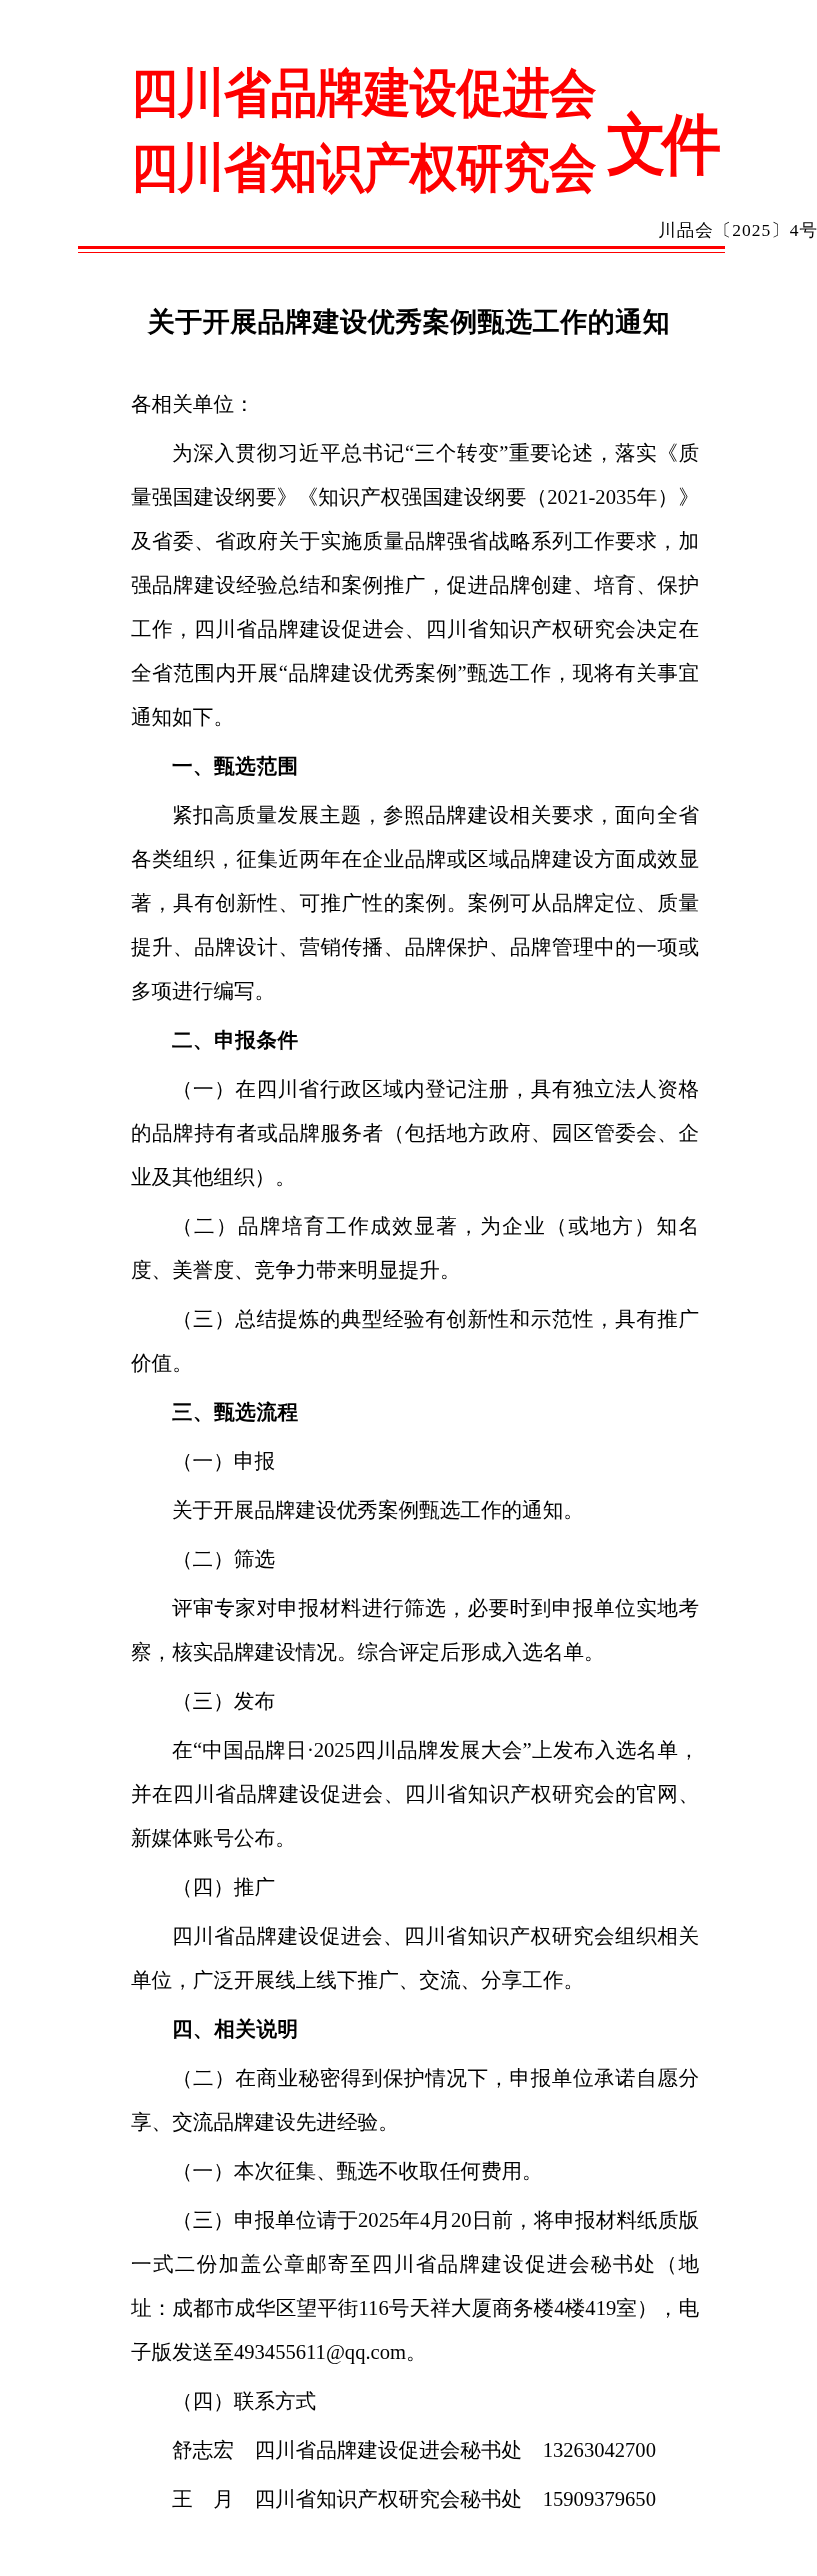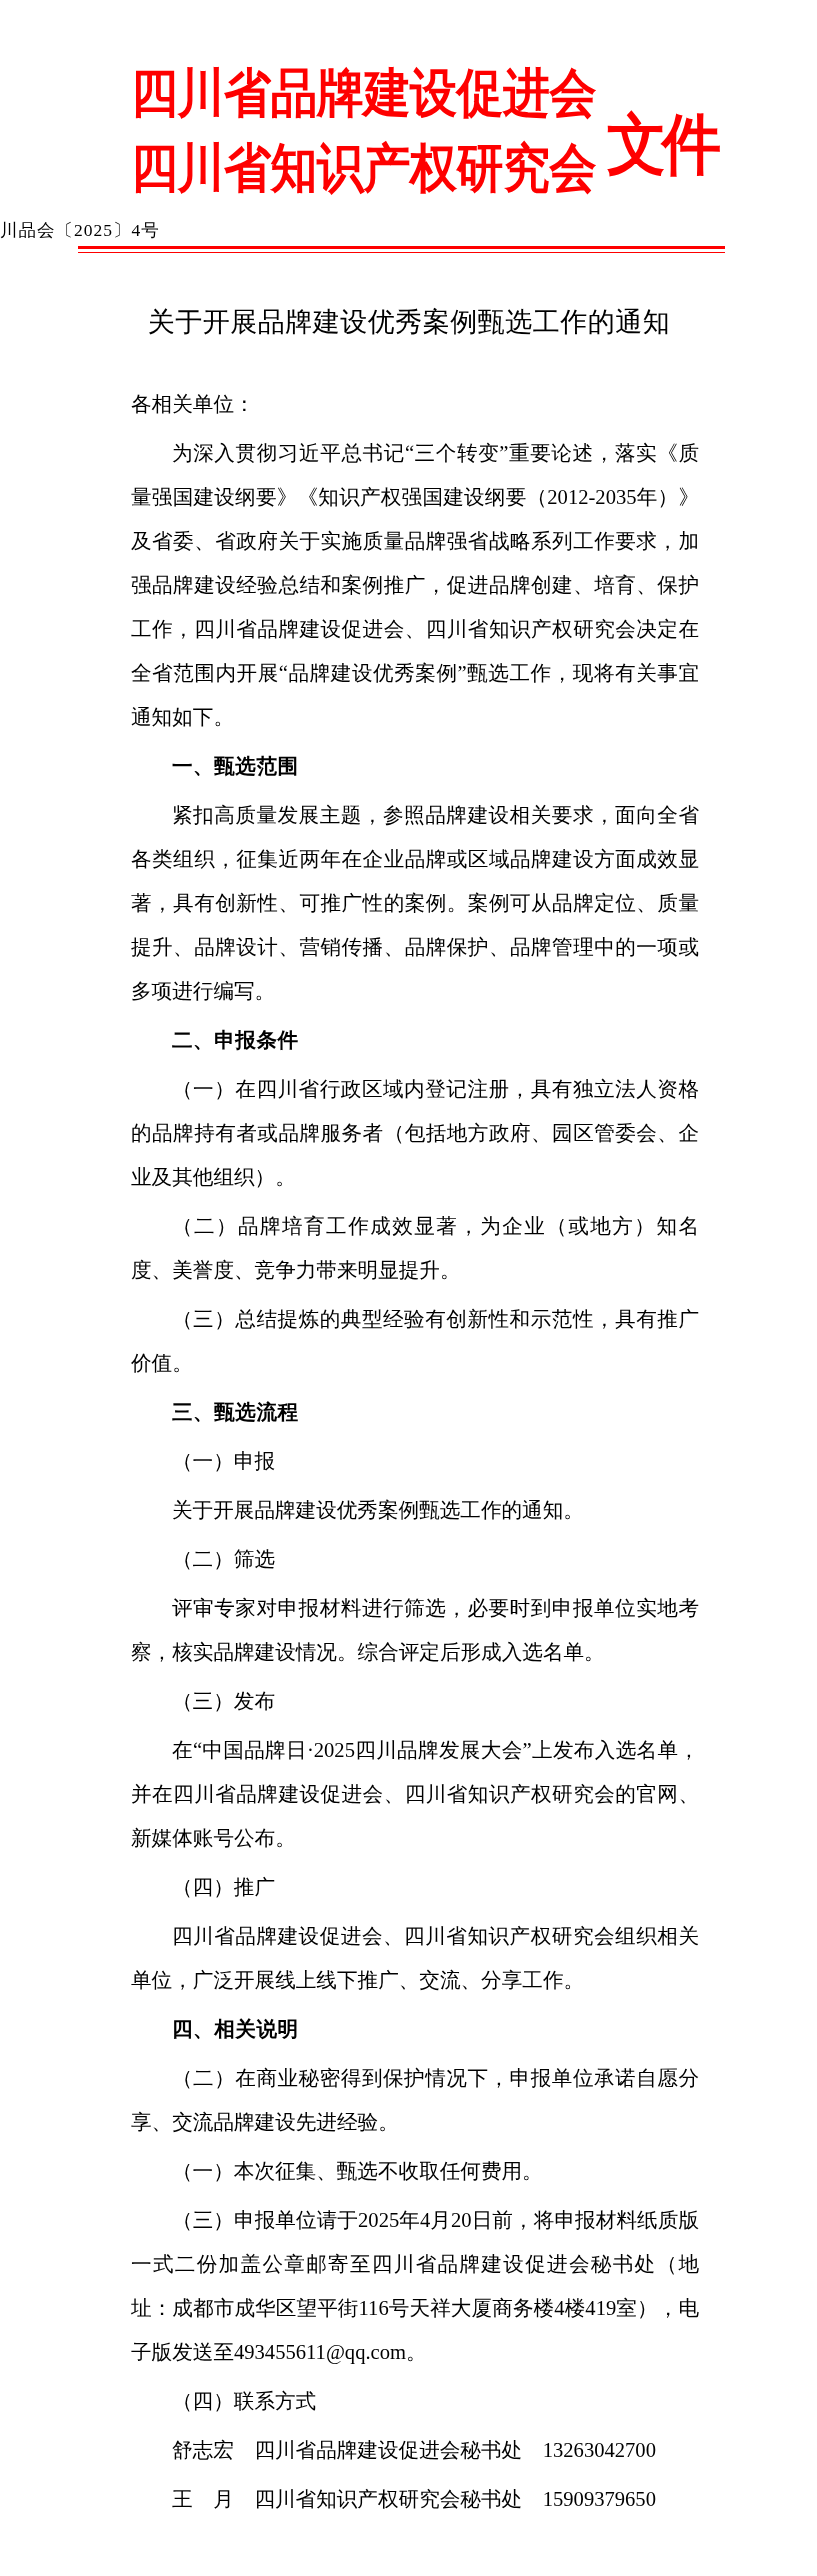--- a/index.html
+++ b/index.html
@@ -22,31 +22,31 @@
   }
   .org-line1{top:58px;}
   .org-line2{top:133px;}
   .doc-type{
     position:absolute;left:607px;top:101px;
     font-size:59px;font-weight:bold;color:#fe0000;
     letter-spacing:-4.1px;transform:scaleY(1.12);transform-origin:top left;
   }
   .doc-number{
     position:absolute;left:0;top:218px;width:818px;
-    text-align:left;font-size:17.5px;letter-spacing:1px;
+    text-align:right;font-size:17.5px;letter-spacing:1px;
   }
   .red-rule{
     position:absolute;left:78px;top:246px;width:647px;height:2.6px;
     border-top:3.6px solid #fe0000;border-bottom:1.5px solid #fe0000;
     background:transparent;
   }
   
   .doc-title{
     position:absolute;left:62px;top:304px;width:694px;
-    text-align:center;font-size:27px;font-weight:normal;letter-spacing:0.5px;
+    text-align:center;font-size:27px;font-weight:bold;letter-spacing:0.5px;
   }
   
   .body-flow{
     position:absolute;left:126px;top:377px;width:578px;
     font-size:20.6px;line-height:44px;text-align:justify;
   }
   .body-flow p{margin:5px;padding:0;}
   .salutation{text-indent:0;}
   .p{text-indent:41px;}
   .h{
@@ -66,21 +66,21 @@
     <div class="org-line org-line2">四川省知识产权研究会</div>
     <div class="doc-type">文件</div>
     <div class="doc-number">川品会〔2025〕4号</div>
     <div class="red-rule"></div>
   </div>
 
   <div class="doc-title">关于开展品牌建设优秀案例甄选工作的通知</div>
 
   <div class="body-flow">
     <p class="salutation">各相关单位：</p>
-    <p class="p">为深入贯彻习近平总书记“三个转变”重要论述，落实《质量强国建设纲要》《知识产权强国建设纲要（2012-2035年）》及省委、省政府关于实施质量品牌强省战略系列工作要求，加强品牌建设经验总结和案例推广，促进品牌创建、培育、保护工作，四川省品牌建设促进会、四川省知识产权研究会决定在全省范围内开展“品牌建设优秀案例”甄选工作，现将有关事宜通知如下。</p>
+    <p class="p">为深入贯彻习近平总书记“三个转变”重要论述，落实《质量强国建设纲要》《知识产权强国建设纲要（2021-2035年）》及省委、省政府关于实施质量品牌强省战略系列工作要求，加强品牌建设经验总结和案例推广，促进品牌创建、培育、保护工作，四川省品牌建设促进会、四川省知识产权研究会决定在全省范围内开展“品牌建设优秀案例”甄选工作，现将有关事宜通知如下。</p>
     <p class="h">一、甄选范围</p>
     <p class="p">紧扣高质量发展主题，参照品牌建设相关要求，面向全省各类组织，征集近两年在企业品牌或区域品牌建设方面成效显著，具有创新性、可推广性的案例。案例可从品牌定位、质量提升、品牌设计、营销传播、品牌保护、品牌管理中的一项或多项进行编写。</p>
     <p class="h">二、申报条件</p>
     <p class="p">（一）在四川省行政区域内登记注册，具有独立法人资格的品牌持有者或品牌服务者（包括地方政府、园区管委会、企业及其他组织）。</p>
     <p class="p">（二）品牌培育工作成效显著，为企业（或地方）知名度、美誉度、竞争力带来明显提升。</p>
     <p class="p">（三）总结提炼的典型经验有创新性和示范性，具有推广价值。</p>
     <p class="h">三、甄选流程</p>
     <p class="p">（一）申报</p>
     <p class="p">关于开展品牌建设优秀案例甄选工作的通知。</p>
     <p class="p">（二）筛选</p>

